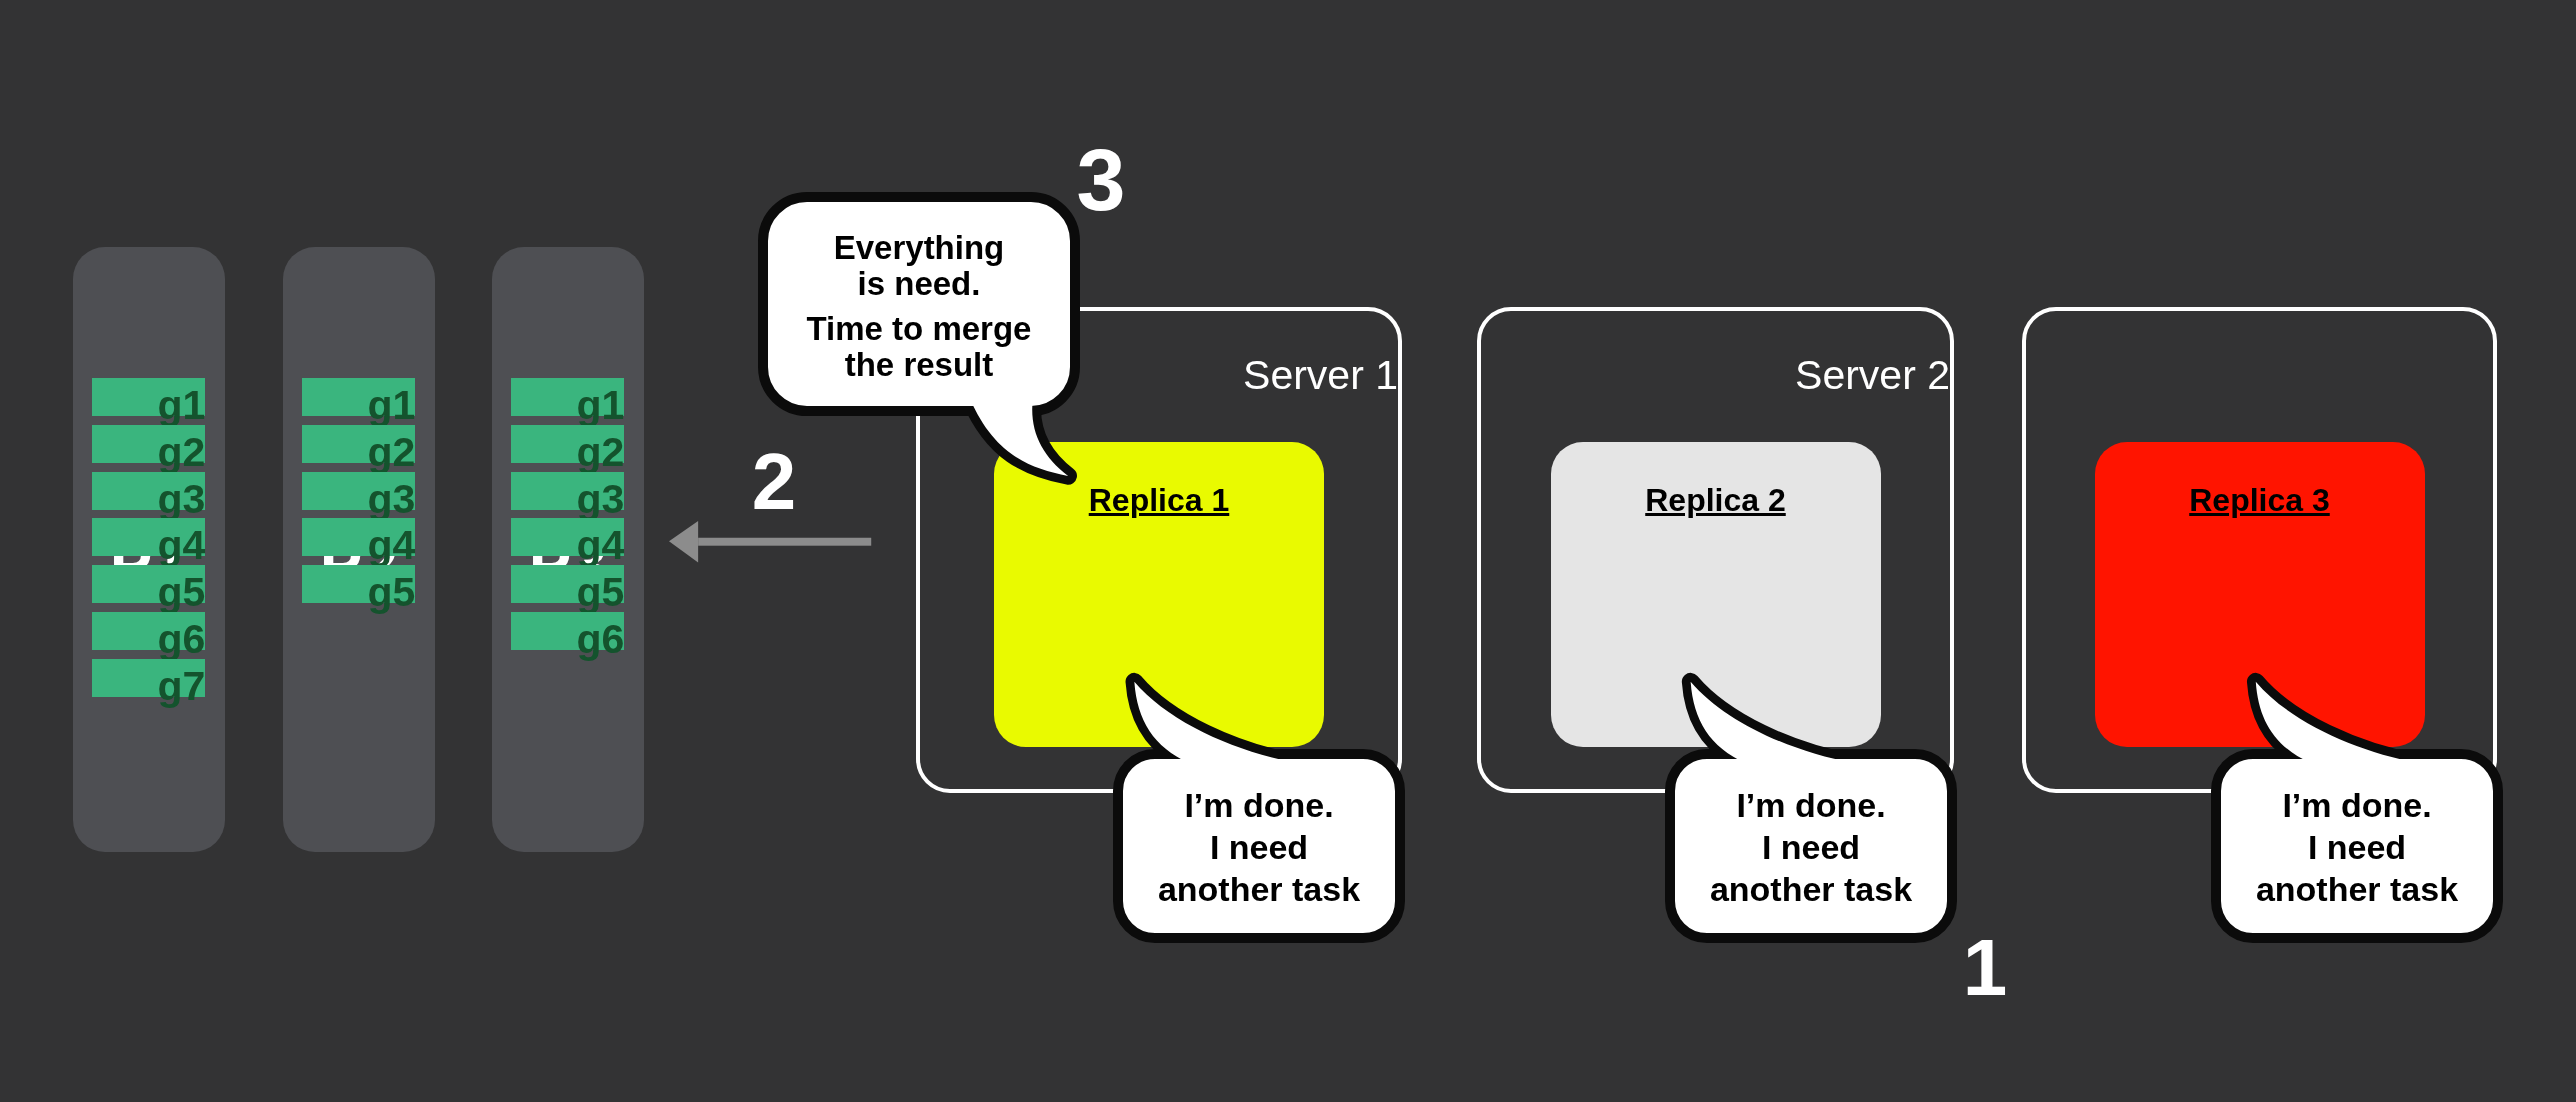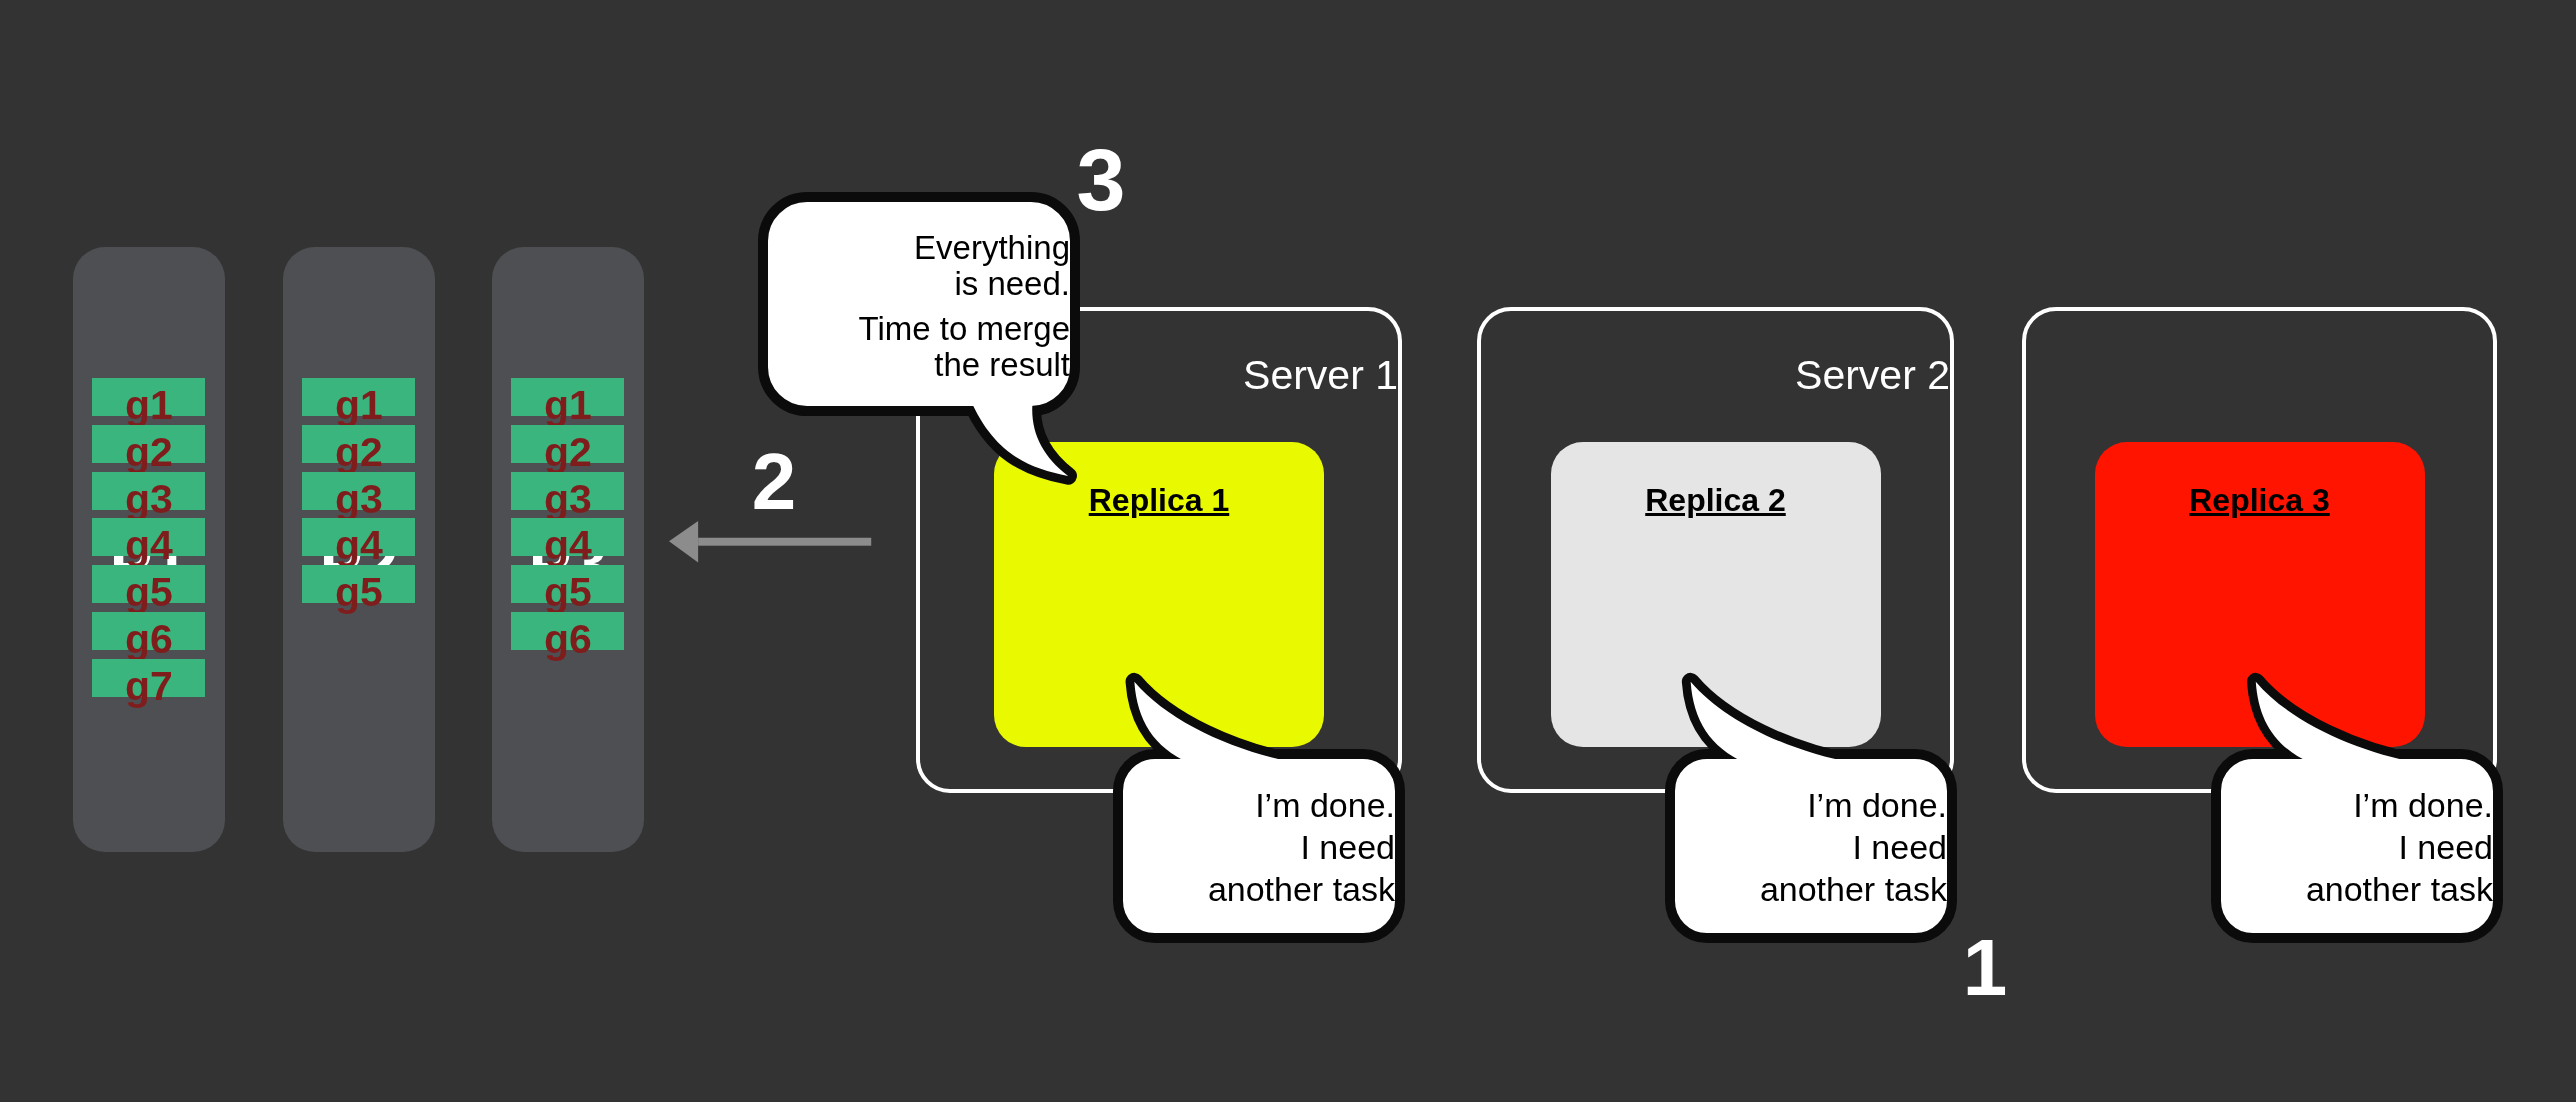--- a/index.html
+++ b/index.html
@@ -9,22 +9,22 @@
     font-family:"Liberation Sans","DejaVu Sans",sans-serif;
   }
   
   .partition{position:absolute;top:247px;width:152px;height:605px;
     background:#4e4f53;border-radius:32px;}
   #partition-1{left:73px;} #partition-2{left:283px;} #partition-3{left:492px;}
   .partition-title{position:absolute;top:284px;left:0;width:100%;height:67px;
     line-height:67px;text-align:center;color:#ffffff;font-size:64px;font-weight:700;}
   .chunks{position:absolute;top:131px;left:19.4px;width:113px;
     display:flex;flex-direction:column;gap:8.8px;}
-  .chunk{height:38px;line-height:55px;background:#3ab57e;color:#7f1d1d;
-    text-align:center;font-size:41px;font-weight:700;}
+  .chunk{height:38px;line-height:55px;background:#3ab57e;color:#14532d;
+    text-align:right;font-size:41px;font-weight:700;}
   
   .server{position:absolute;top:307px;height:486px;border:4.4px solid #ffffff;
     border-radius:34px;box-sizing:border-box;}
   #server-1{left:916px;width:486px;}
   #server-2{left:1477px;width:477px;}
   #server-3{left:2022px;width:475px;}
   .server-title{position:absolute;top:42px;left:0;width:100%;height:44px;
     line-height:44px;text-align:right;color:#ffffff;font-size:41px;font-weight:400;}
   .replica{position:absolute;top:131px;left:50%;transform:translateX(-50%);
     width:330px;height:305px;border-radius:32px;}
@@ -35,21 +35,21 @@
   .step-num{position:absolute;width:106px;text-align:center;color:#ffffff;font-weight:700;}
   #step-3{left:1048px;top:134px;font-size:88px;line-height:92px;}
   #step-2{left:721px;top:440px;font-size:80px;line-height:83px;}
   #step-1{left:1932px;top:926px;font-size:80px;line-height:83px;}
   
   .bubble{position:absolute;background:#ffffff;border:10.6px solid #0b0b0b;
     box-sizing:border-box;z-index:6;}
   #bubble-merge{left:758px;top:192px;width:322px;height:224px;border-radius:49px;}
   .done-bubble{width:292px;height:194px;top:749px;border-radius:42px;}
   #bubble-done-1{left:1113px;} #bubble-done-2{left:1665px;} #bubble-done-3{left:2211px;}
-  .bubble-text{position:absolute;left:0;top:0;width:100%;color:#000000;font-weight:400;text-align:right;}
+  .bubble-text{position:absolute;left:0;top:0;width:100%;color:#000000;font-weight:700;text-align:center;}
   #bubble-merge .bubble-text{padding-top:28px;font-size:33px;}
   #bubble-merge .bubble-line{line-height:36px;}
   #bubble-merge .para-gap{margin-top:8.8px;}
   .done-bubble .bubble-text{padding-top:25px;font-size:34px;}
   .done-bubble .bubble-line{line-height:42px;}
   
   .layer{position:absolute;left:0;top:0;width:2576px;height:1102px;pointer-events:none;}
   #layer-under{z-index:5;} #layer-over{z-index:7;}
 </style>
 </head>

